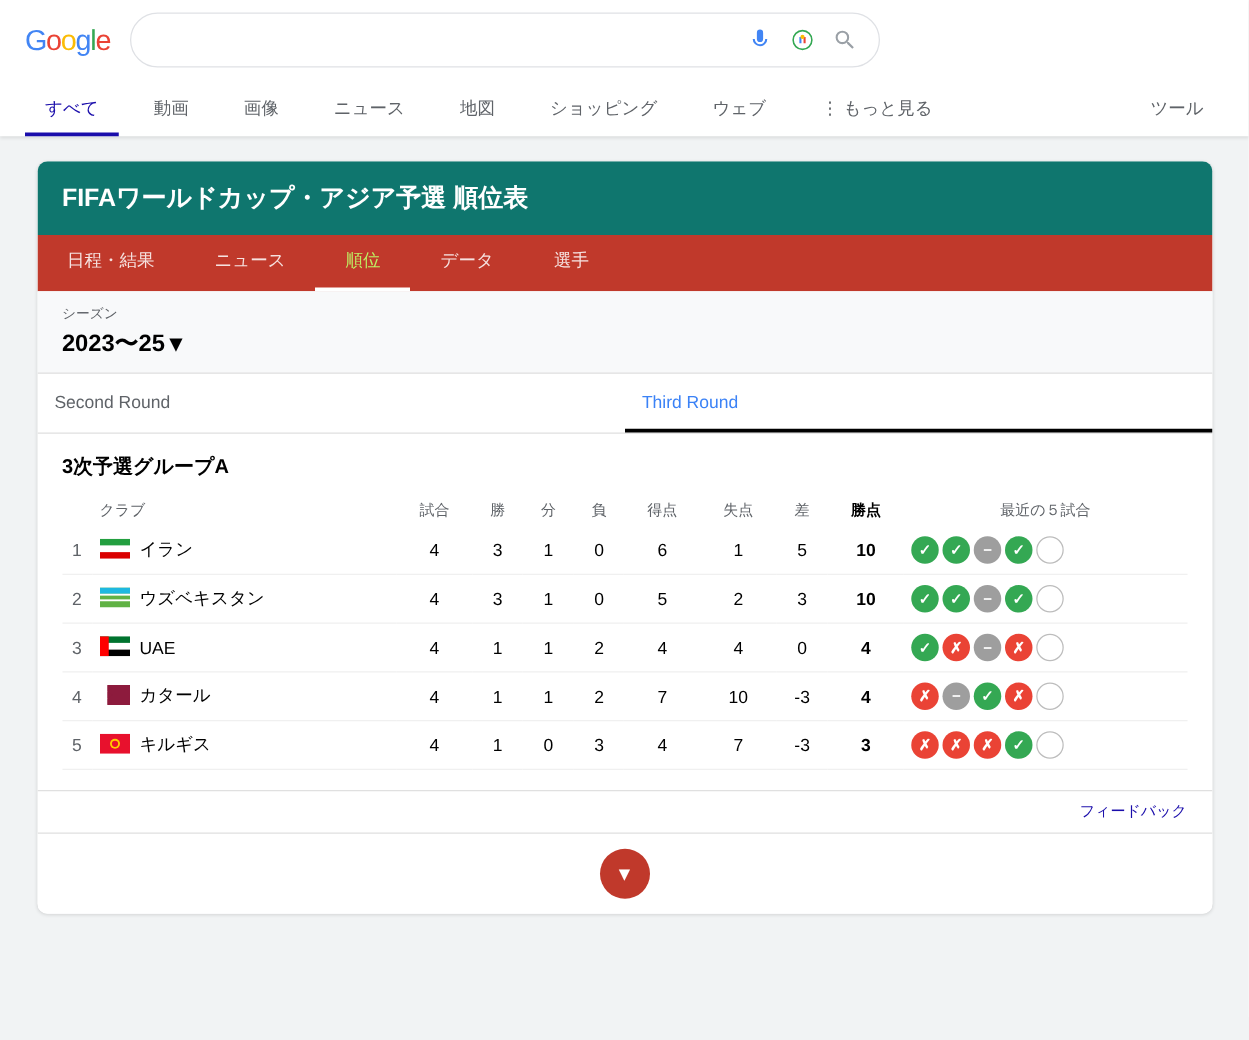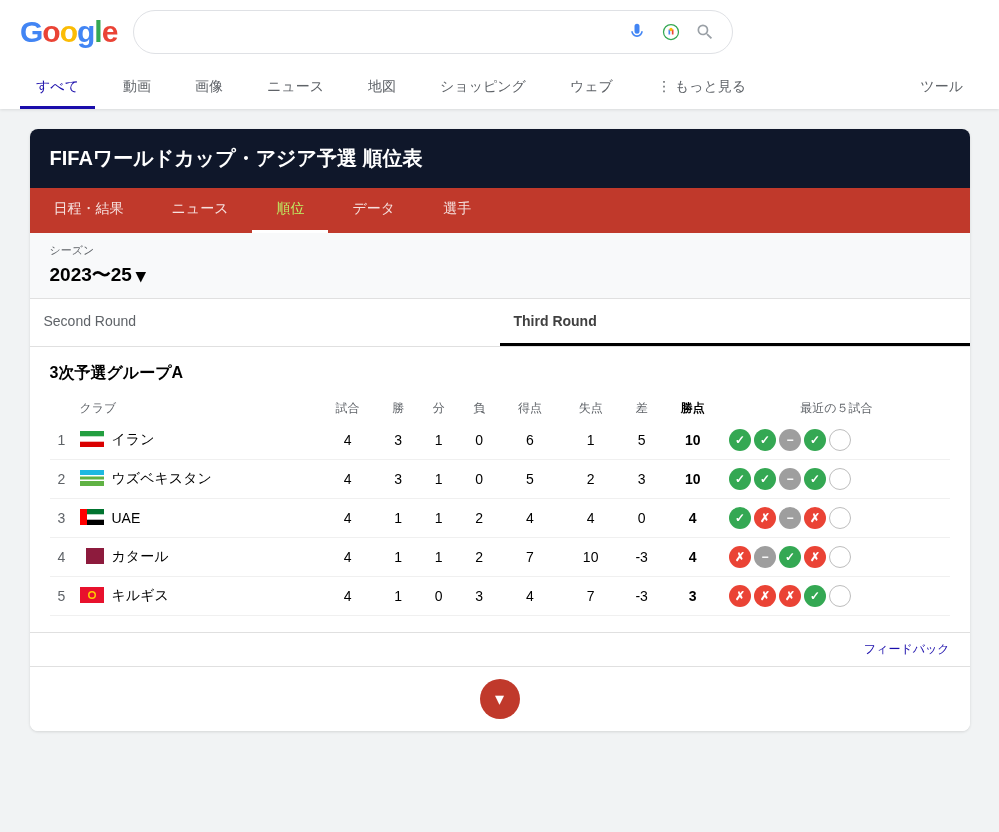--- a/index.html
+++ b/index.html
@@ -11,22 +11,22 @@
       padding: 10px 20px 0;
       box-shadow: 0 1px 3px rgba(0,0,0,0.1);
     }
     .header-top {
       display: flex;
       align-items: center;
       gap: 16px;
       padding-bottom: 10px;
     }
     .google-logo {
-      font-size: 30px;
-      font-weight: bold;
+      font-size: 23px;
+      font-weight: normal;
       letter-spacing: -1px;
     }
     .google-logo span:nth-child(1) { color: #4285f4; }
     .google-logo span:nth-child(2) { color: #ea4335; }
     .google-logo span:nth-child(3) { color: #fbbc05; }
     .google-logo span:nth-child(4) { color: #4285f4; }
     .google-logo span:nth-child(5) { color: #34a853; }
     .google-logo span:nth-child(6) { color: #ea4335; }
 
     .search-bar {
@@ -99,21 +99,21 @@
     }
 
     
     .card {
       background: white;
       border-radius: 8px;
       overflow: hidden;
       box-shadow: 0 1px 3px rgba(0,0,0,0.12);
     }
     .card-header {
-      background: #0f172a;
+      background: #0f766e;
       padding: 16px 20px;
     }
     .card-title {
       color: white;
       font-size: 20px;
       font-weight: bold;
     }
     .card-nav {
       background: #c0392b;
       display: flex;
@@ -156,22 +156,22 @@
     .round-tab {
       flex: 1;
       padding: 14px;
       text-align: left;
       font-size: 14px;
       color: #5f6368;
       cursor: pointer;
       border-bottom: 3px solid transparent;
     }
     .round-tab.active {
-      color: #404040;
-      font-weight: bold;
+      color: #3b82f6;
+      font-weight: normal;
       border-bottom: 3px solid #000;
     }
 
     .table-section {
       padding: 16px 20px;
     }
     .group-title {
       font-size: 16px;
       font-weight: bold;
       margin-bottom: 12px;

